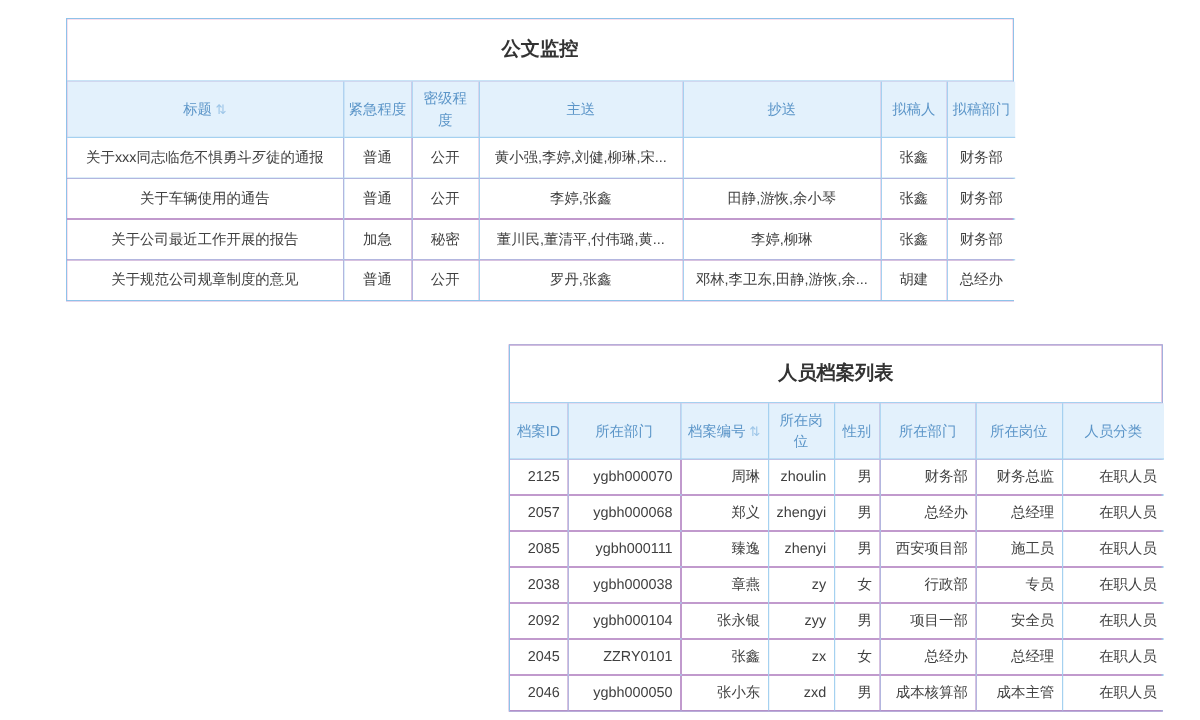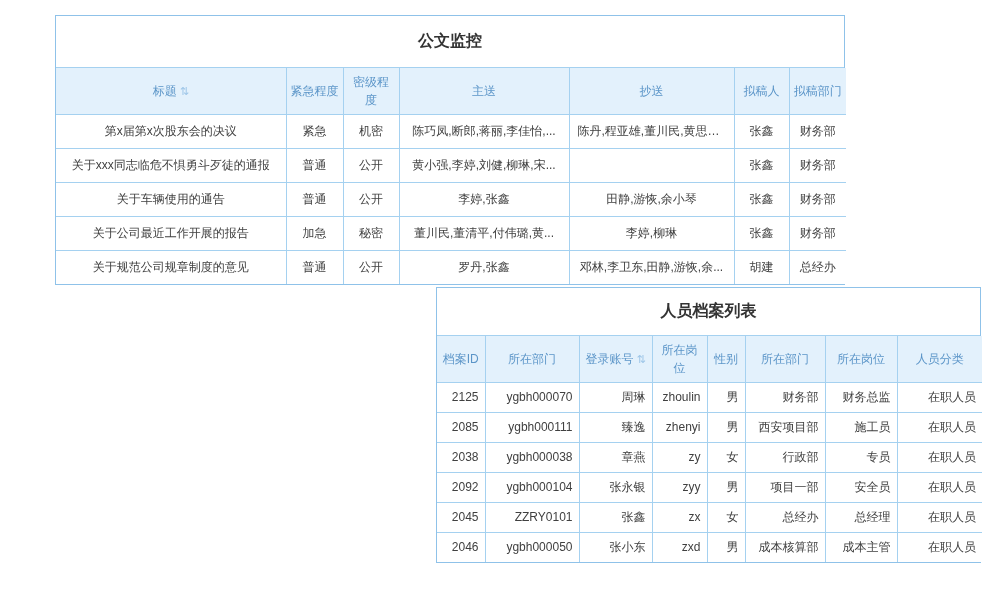--- a/index.html
+++ b/index.html
@@ -9,21 +9,21 @@
     font-family:"Liberation Sans","DejaVu Sans",sans-serif;
     position:relative;
     overflow:hidden;
   }
   .panel {
     position:absolute;
     background:#ec4899;
     border:1px solid #8fc2e9;
   }
   .panel-doc { left:55px; top:15px; width:790px; }
-  .panel-personnel { left:436px; top:287px; width:545px; }
+  .panel-personnel { left:424px; top:287px; width:545px; }
   .panel-title {
     text-align:center;
     font-weight:bold;
     font-size:16px;
     color:#333;
     padding:15px 0;
     border-bottom:1px solid #a5d1f0;
     background:#fff;
   }
   .panel-personnel .panel-title { padding:13px 0; }
@@ -87,29 +87,20 @@
         <th>紧急程度</th>
         <th>密级程度</th>
         <th>主送</th>
         <th>抄送</th>
         <th>拟稿人</th>
         <th>拟稿部门</th>
       </tr>
     </thead>
     <tbody>
       <tr>
-        <td class="al link">第x届第x次股东会的决议</td>
-        <td>紧急</td>
-        <td>机密</td>
-        <td class="al">陈巧凤,断郎,蒋丽,李佳怡,...</td>
-        <td class="al">陈丹,程亚雄,董川民,黄思璐...</td>
-        <td>张鑫</td>
-        <td>财务部</td>
-      </tr>
-      <tr>
         <td class="al link">关于xxx同志临危不惧勇斗歹徒的通报</td>
         <td>普通</td>
         <td>公开</td>
         <td class="al">黄小强,李婷,刘健,柳琳,宋...</td>
         <td class="al"></td>
         <td>张鑫</td>
         <td>财务部</td>
       </tr>
       <tr>
         <td class="al link">关于车辆使用的通告</td>
@@ -153,38 +144,48 @@
       <col style="width:38px">
         <col style="width:80px">
         <col style="width:72px">
         <col style="width:85px">
     </colgroup>
     <thead>
       <tr>
         <th class="al">档案ID</th>
         <th>所在部门</th>
         <th>
-          <span>登录账号</span><span class="sort-icon">⇅</span>
+          <span>档案编号</span><span class="sort-icon">⇅</span>
         </th>
         <th>所在岗位</th>
         <th>性别</th>
         <th>所在部门</th>
         <th>所在岗位</th>
         <th>人员分类</th>
       </tr>
     </thead>
     <tbody>
       <tr>
         <td class="al">2125</td>
         <td>ygbh000070</td>
         <td class="link">周琳</td>
         <td>zhoulin</td>
         <td>男</td>
         <td>财务部</td>
         <td>财务总监</td>
+        <td>在职人员</td>
+      </tr>
+      <tr>
+        <td class="al">2057</td>
+        <td>ygbh000068</td>
+        <td class="link">郑义</td>
+        <td>zhengyi</td>
+        <td>男</td>
+        <td>总经办</td>
+        <td>总经理</td>
         <td>在职人员</td>
       </tr>
       <tr>
         <td class="al">2085</td>
         <td>ygbh000111</td>
         <td class="link">臻逸</td>
         <td>zhenyi</td>
         <td>男</td>
         <td>西安项目部</td>
         <td>施工员</td>

